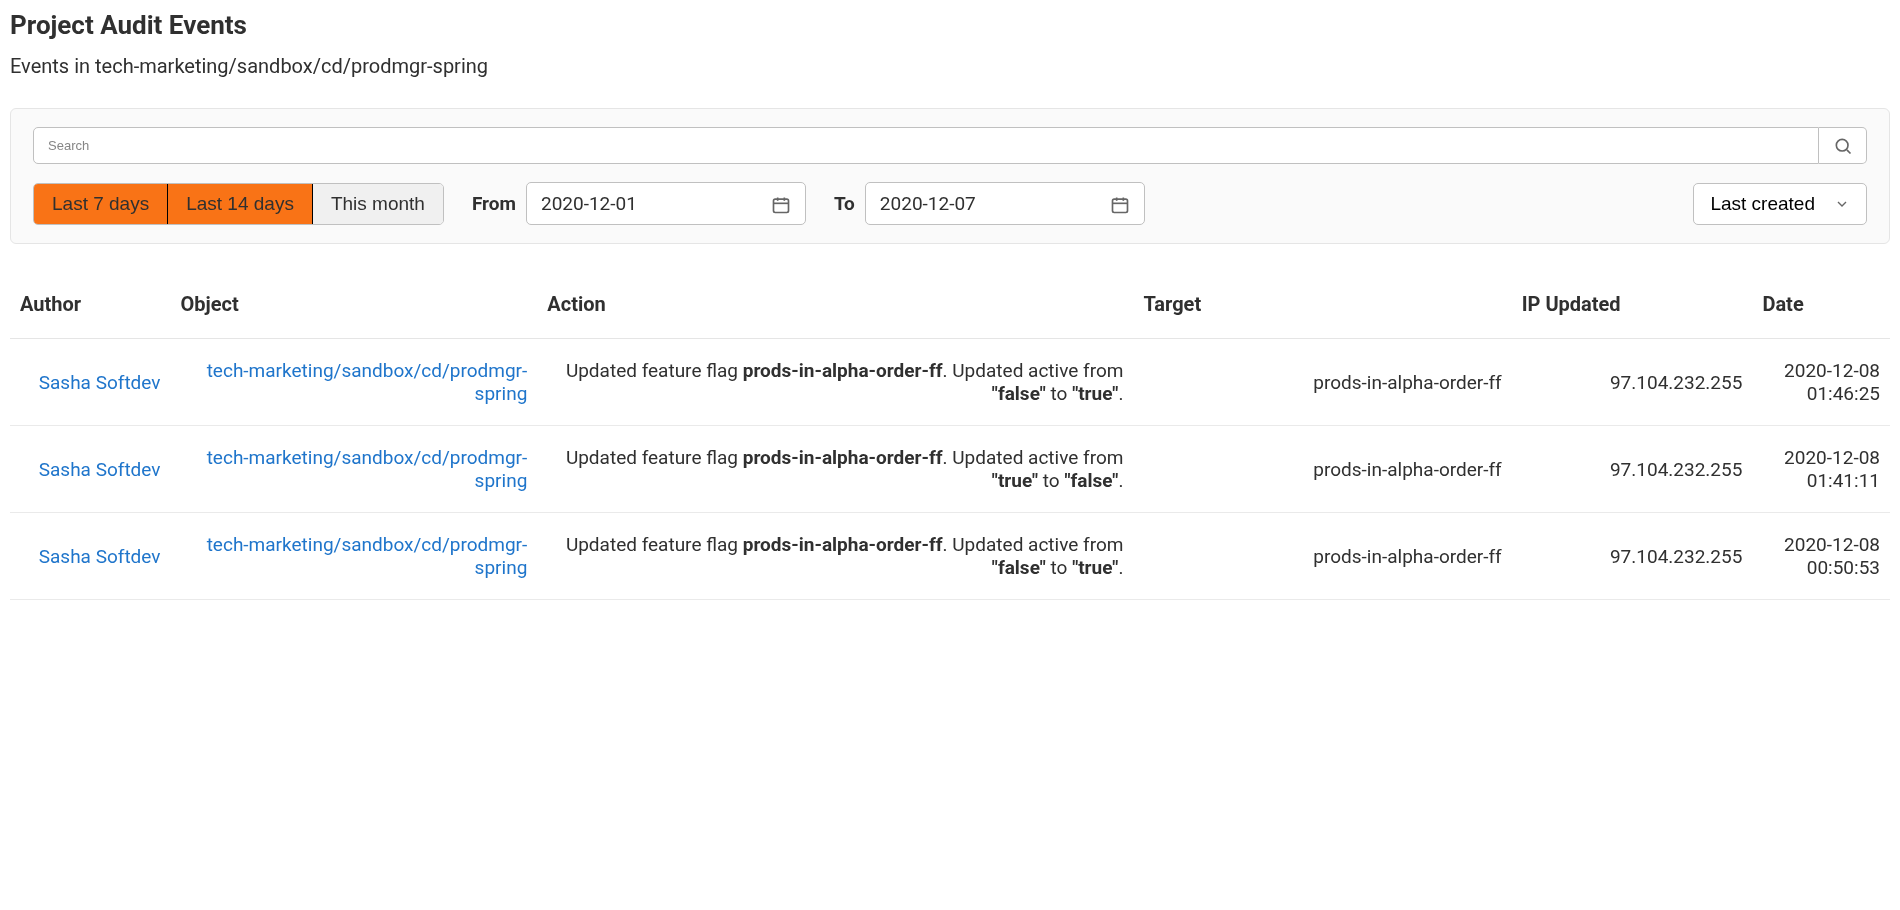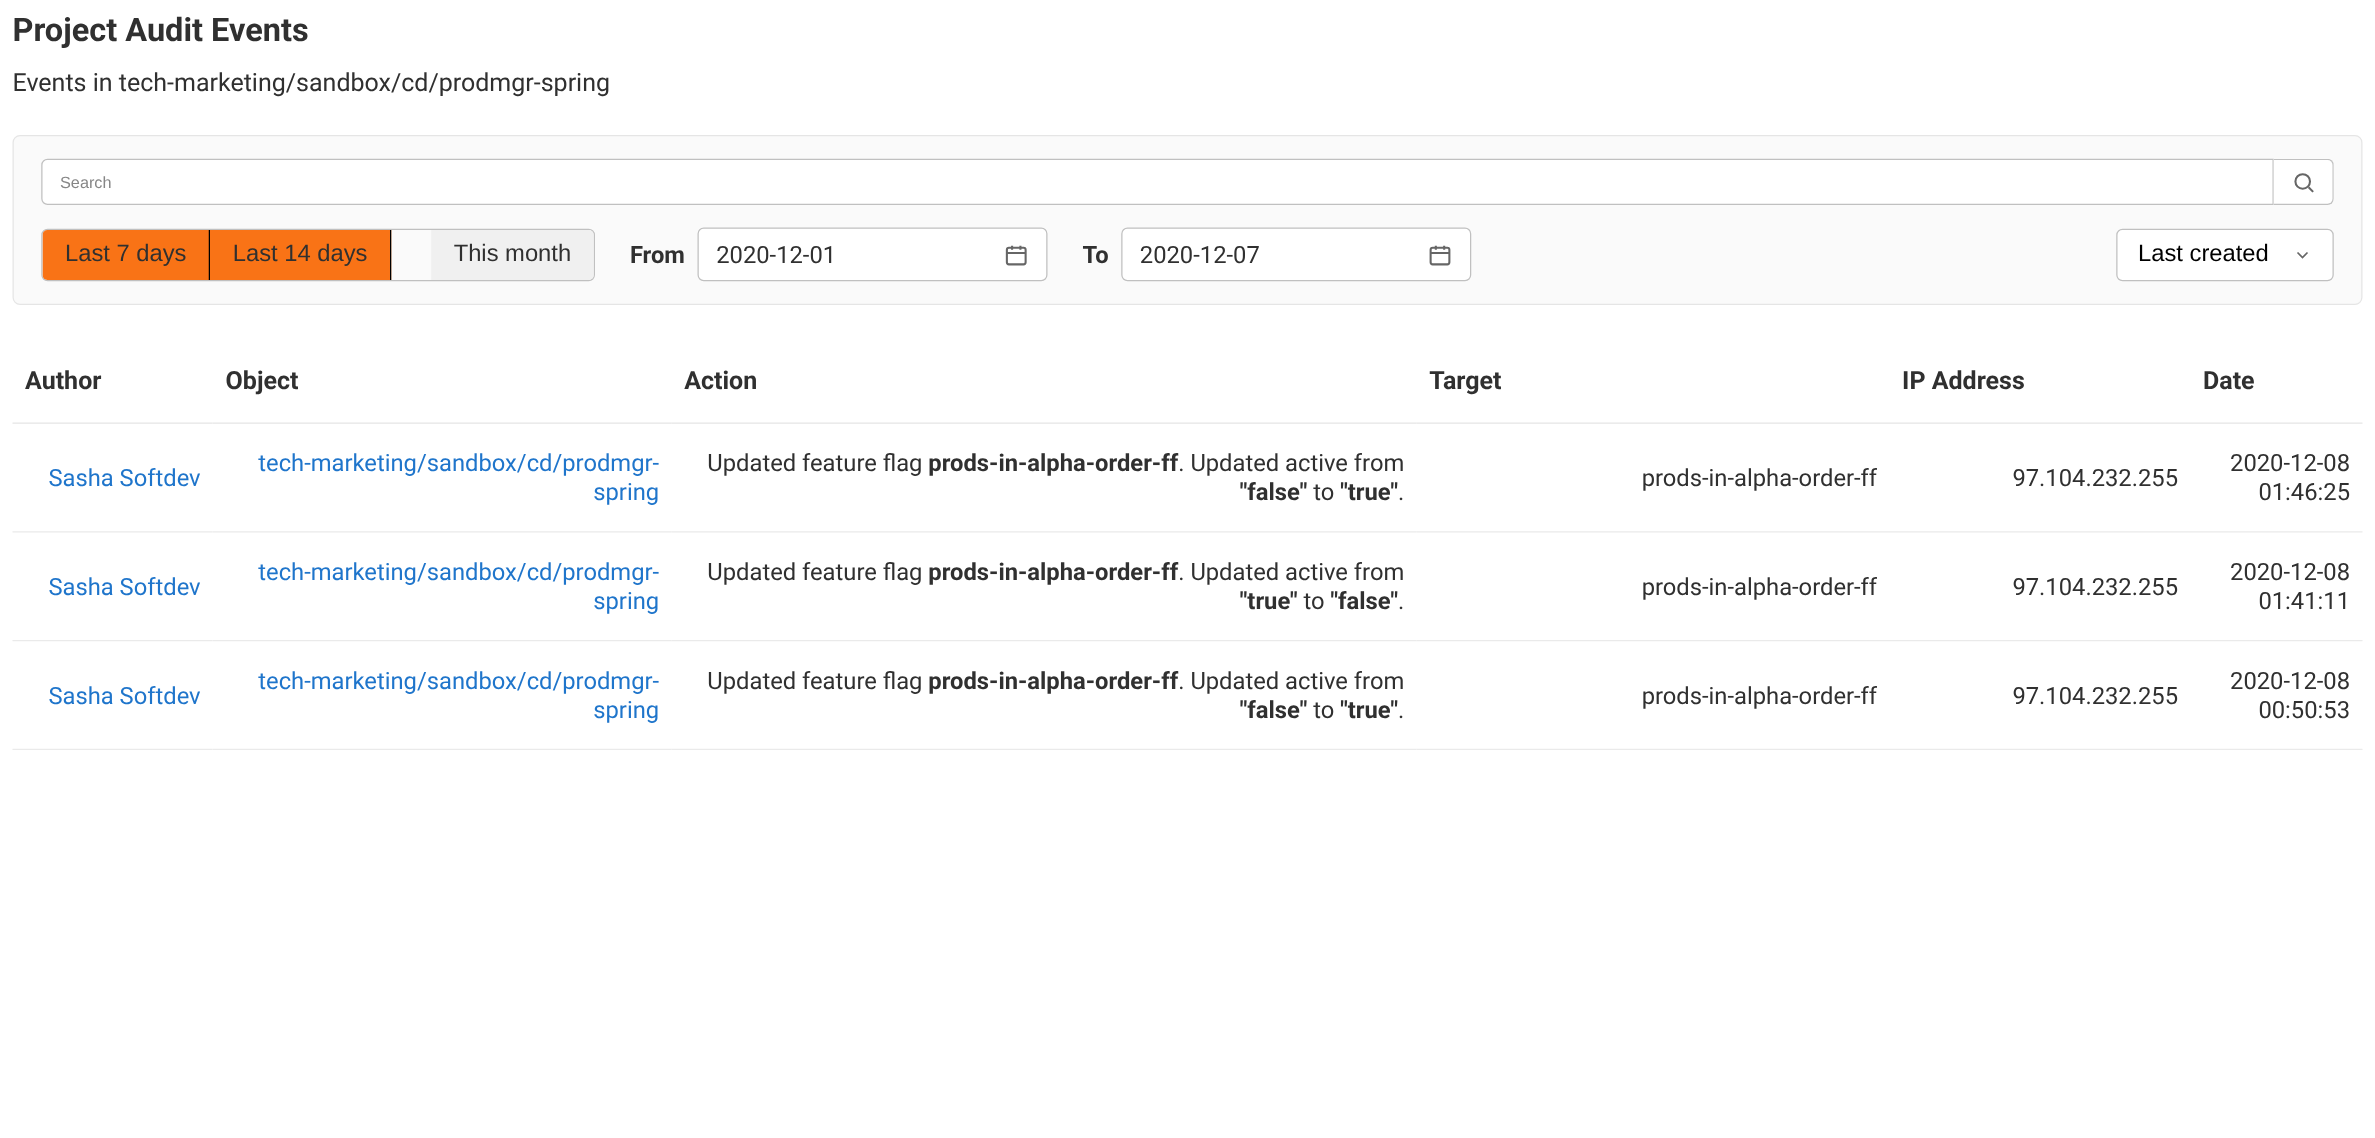--- a/index.html
+++ b/index.html
@@ -67,31 +67,31 @@
     }
     .range-btn {
       padding: 9px 18px;
       background: #f97316;
       border: none;
       border-right: 1px solid #000000;
       font-size: 19px;
       color: #303030;
       cursor: pointer;
     }
-    .range-btn:last-child { border-right: none; margin-left: 32px; }
+    .range-btn:last-child { border-right: none; }
     .range-btn.active { background: #f0f0f0; }
     .range-label {
       font-weight: 700;
       font-size: 19px;
       margin-left: 28px;
       margin-right: 10px;
     }
     .date-input-wrap {
       display: flex;
-      align-items: center;
+      align-items: flex-end;
       border: 1px solid #c0c0c0;
       border-radius: 5px;
       background: #fff;
       padding: 9px 14px;
       width: 280px;
       justify-content: space-between;
     }
     .date-value { font-size: 19px; color: #303030; }
     .sort-wrap { margin-left: auto; }
     .sort-btn {
@@ -192,21 +192,21 @@
   </div>
 </div>
 
 <table class="events">
   <thead>
     <tr>
       <th class="col-author">Author</th>
       <th class="col-object">Object</th>
       <th class="col-action">Action</th>
       <th class="col-target">Target</th>
-      <th class="col-ip">IP Address</th>
+      <th class="col-ip">IP Updated</th>
       <th class="col-date">Date</th>
     </tr>
   </thead>
   <tbody id="events-body">
       <tr>
         <td class="col-author"><a class="link" href="#">Sasha Softdev</a></td>
         <td class="col-object"><a class="link" href="#">tech-marketing/sandbox/cd/prodmgr-spring</a></td>
         <td class="col-action action-text"><span>Updated feature flag </span><b>prods-in-alpha-order-ff</b><span>. Updated active from </span><b>"false"</b><span> to </span><b>"true"</b><span>.</span></td>
         <td class="col-target">prods-in-alpha-order-ff</td>
         <td class="col-ip">97.104.232.255</td>

